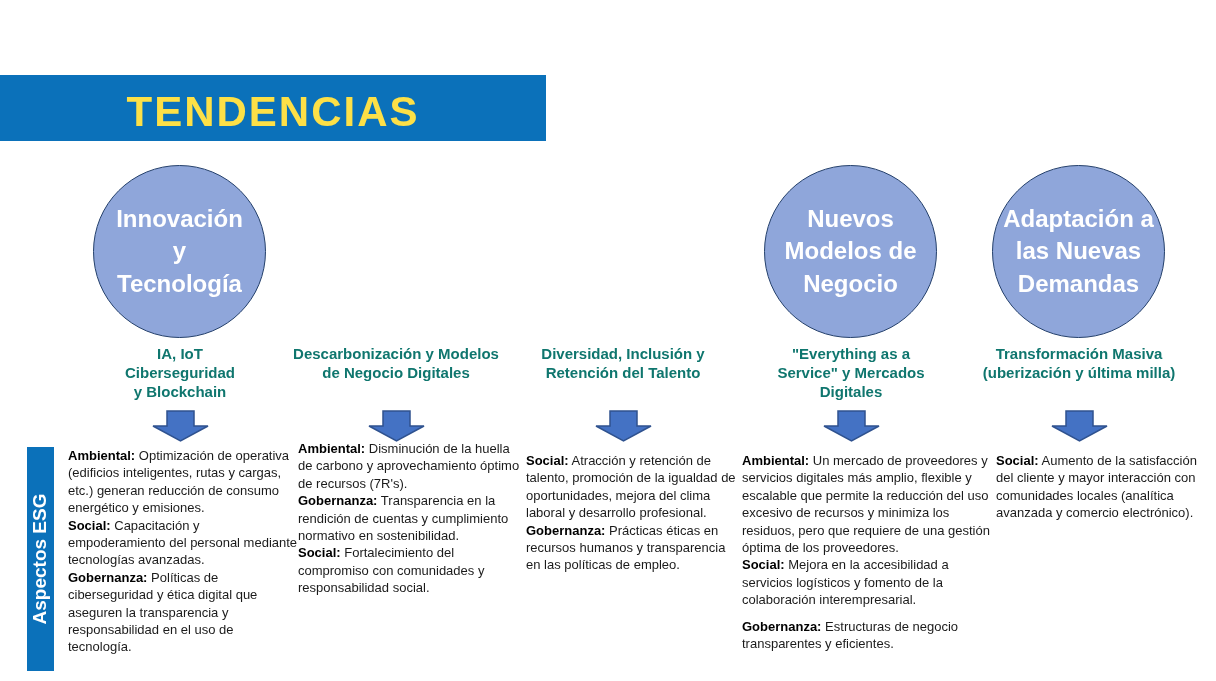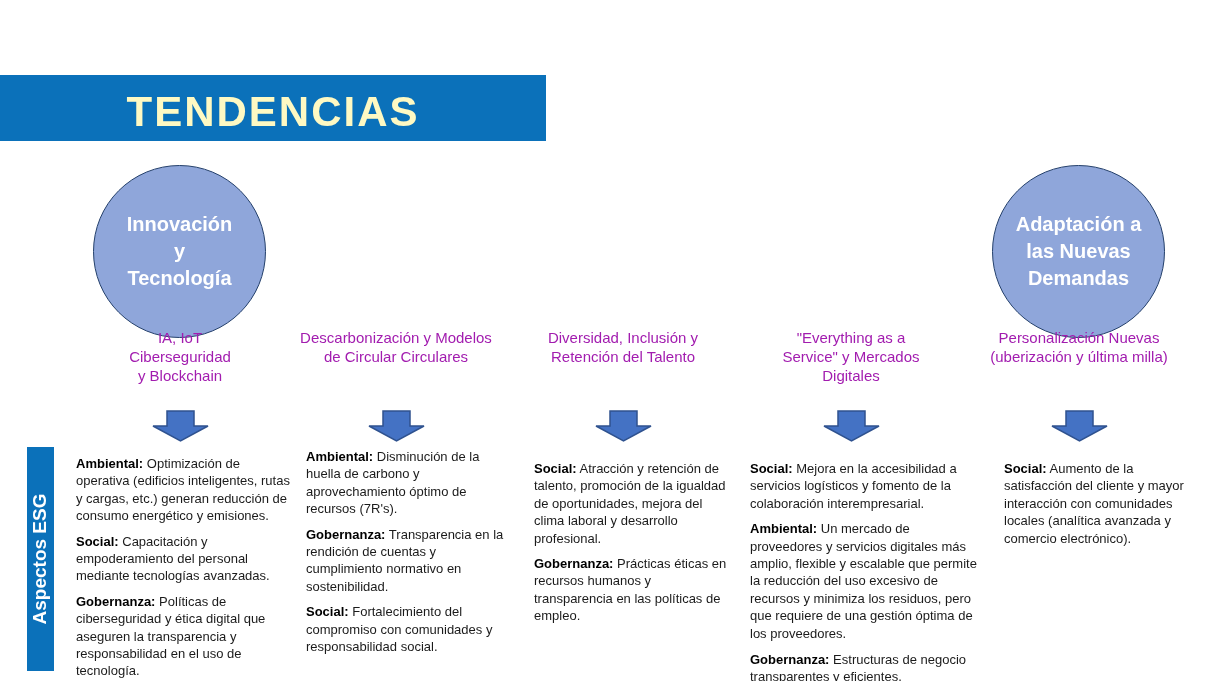--- a/index.html
+++ b/index.html
@@ -16,21 +16,21 @@
   .banner {
     position: absolute;
     left: 0; top: 75px;
     width: 546px; height: 66px;
     background: #0b71ba;
     display: flex;
     align-items: center;
     justify-content: center;
   }
   .banner .title {
-    color: #fef9c3;
+    color: #fde047;
     font-size: 42px;
     font-weight: bold;
     letter-spacing: 2px;
     line-height: 1;
     margin-top: 8px;
   }
 
   
   .circle {
     position: absolute;
@@ -40,55 +40,55 @@
     background: #8fa6da;
     border: 1.5px solid #24406b;
     box-sizing: border-box;
     display: flex;
     align-items: center;
     justify-content: center;
     text-align: center;
   }
   .circle span {
     color: #ffffff;
-    font-size: 20px;
+    font-size: 24px;
     font-weight: bold;
     line-height: 1.35;
     white-space: pre-line;
   }
 
   
   .subtitle {
     position: absolute;
-    top: 328px;
+    top: 344px;
     width: 250px;
     text-align: center;
-    color: #a21caf;
+    color: #0f766e;
     font-size: 15px;
-    font-weight: normal;
+    font-weight: bold;
     line-height: 1.27;
     white-space: pre-line;
   }
 
   
   .arrow {
     position: absolute;
     top: 410px;
     width: 57px; height: 32px;
   }
 
   
   .esg {
     position: absolute;
     top: 447px;
     font-size: 13px;
     line-height: 1.34;
     color: #1b1b1b;
   }
-  .esg p { margin: 8px; }
+  .esg p { margin: 0; }
   .esg p.gap { margin-top: 9px; }
   .esg b { color: #000000; }
 
   
   .sidebar {
     position: absolute;
     left: 27px; top: 447px;
     width: 27px; height: 224px;
     background: #0b71ba;
     display: flex;
@@ -123,58 +123,63 @@
   <svg class="arrow" style="left:152px" viewBox="0 0 57 32">
     <polygon points="15,1 42,1 42,16 56,16 28.5,31 1,16 15,16" fill="#4472c4" stroke="#2f528f" stroke-width="1.5"></polygon>
   </svg>
   <div class="esg" style="left:68px;width:230px;top:447px">
     <p><b>Ambiental:</b> <span>Optimización de operativa (edificios inteligentes, rutas y cargas, etc.) generan reducción de consumo energético y emisiones.</span></p>
     <p><b>Social:</b> <span>Capacitación y empoderamiento del personal mediante tecnologías avanzadas.</span></p>
     <p><b>Gobernanza:</b> <span>Políticas de ciberseguridad y ética digital que aseguren la transparencia y responsabilidad en el uso de tecnología.</span></p>
   </div>
 
   <div class="subtitle" style="left:271px">Descarbonización y Modelos
-de Circular Circulares</div>
+de Negocio Digitales</div>
   <svg class="arrow" style="left:368px" viewBox="0 0 57 32">
     <polygon points="15,1 42,1 42,16 56,16 28.5,31 1,16 15,16" fill="#4472c4" stroke="#2f528f" stroke-width="1.5"></polygon>
   </svg>
   <div class="esg" style="left:298px;width:224px;top:440px">
     <p><b>Ambiental:</b> <span>Disminución de la huella de carbono y aprovechamiento óptimo de recursos (7R's).</span></p>
     <p><b>Gobernanza:</b> <span>Transparencia en la rendición de cuentas y cumplimiento normativo en sostenibilidad.</span></p>
     <p><b>Social:</b> <span>Fortalecimiento del compromiso con comunidades y responsabilidad social.</span></p>
   </div>
 
   <div class="subtitle" style="left:498px">Diversidad, Inclusión y
 Retención del Talento</div>
   <svg class="arrow" style="left:595px" viewBox="0 0 57 32">
     <polygon points="15,1 42,1 42,16 56,16 28.5,31 1,16 15,16" fill="#4472c4" stroke="#2f528f" stroke-width="1.5"></polygon>
   </svg>
   <div class="esg" style="left:526px;width:214px;top:452px">
     <p><b>Social:</b> <span>Atracción y retención de talento, promoción de la igualdad de oportunidades, mejora del clima laboral y desarrollo profesional.</span></p>
     <p><b>Gobernanza:</b> <span>Prácticas éticas en recursos humanos y transparencia en las políticas de empleo.</span></p>
   </div>
 
+  <div class="circle" style="left:764px">
+    <span>Nuevos
+Modelos de
+Negocio</span>
+  </div>
   <div class="subtitle" style="left:726px">"Everything as a
 Service" y Mercados
 Digitales</div>
   <svg class="arrow" style="left:823px" viewBox="0 0 57 32">
     <polygon points="15,1 42,1 42,16 56,16 28.5,31 1,16 15,16" fill="#4472c4" stroke="#2f528f" stroke-width="1.5"></polygon>
   </svg>
   <div class="esg" style="left:742px;width:248px;top:452px">
+    <p><b>Ambiental:</b> <span>Un mercado de proveedores y servicios digitales más amplio, flexible y escalable que permite la reducción del uso excesivo de recursos y minimiza los residuos, pero que requiere de una gestión óptima de los proveedores.</span></p>
     <p><b>Social:</b> <span>Mejora en la accesibilidad a servicios logísticos y fomento de la colaboración interempresarial.</span></p>
-    <p><b>Ambiental:</b> <span>Un mercado de proveedores y servicios digitales más amplio, flexible y escalable que permite la reducción del uso excesivo de recursos y minimiza los residuos, pero que requiere de una gestión óptima de los proveedores.</span></p>
     <p class="gap"><b>Gobernanza:</b> <span>Estructuras de negocio transparentes y eficientes.</span></p>
   </div>
 
   <div class="circle" style="left:992px">
     <span>Adaptación a
 las Nuevas
 Demandas</span>
   </div>
-  <div class="subtitle" style="left:954px">Personalización Nuevas
+  <div class="subtitle" style="left:954px">Transformación Masiva
 (uberización y última milla)</div>
   <svg class="arrow" style="left:1051px" viewBox="0 0 57 32">
     <polygon points="15,1 42,1 42,16 56,16 28.5,31 1,16 15,16" fill="#4472c4" stroke="#2f528f" stroke-width="1.5"></polygon>
   </svg>
   <div class="esg" style="left:996px;width:212px;top:452px">
     <p><b>Social:</b> <span>Aumento de la satisfacción del cliente y mayor interacción con comunidades locales (analítica avanzada y comercio electrónico).</span></p>
   </div>
 
   <div class="sidebar">
     <span>Aspectos ESG</span>

